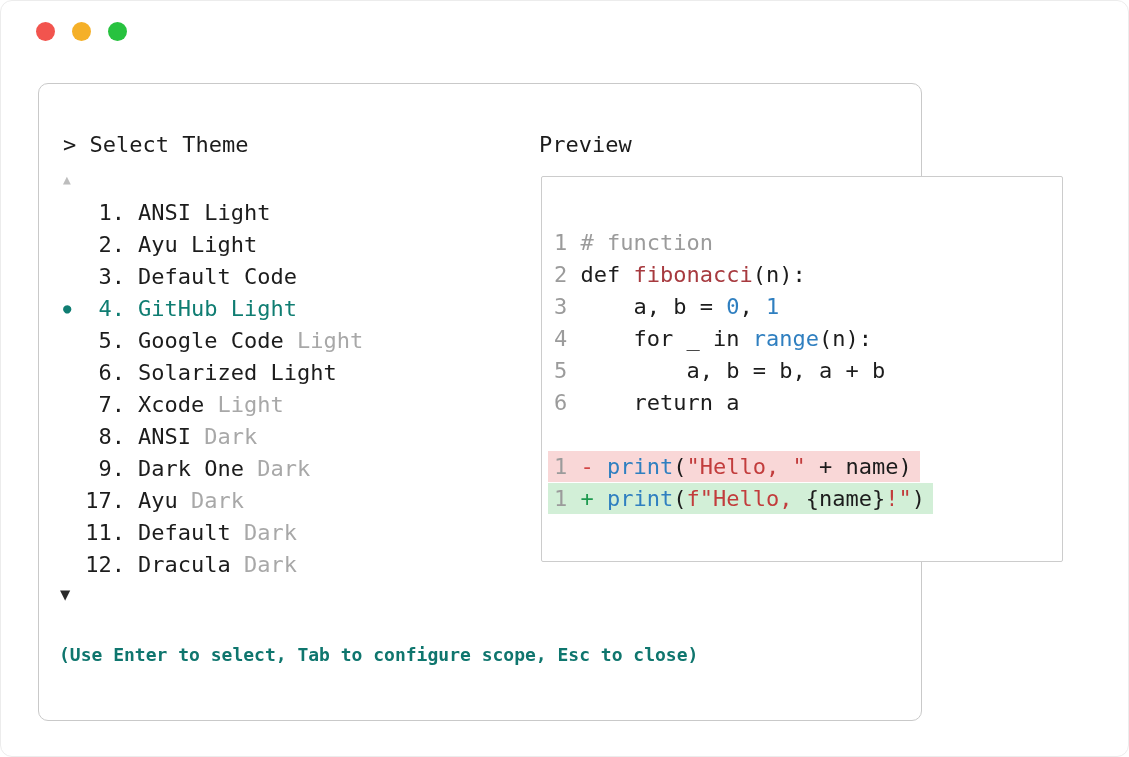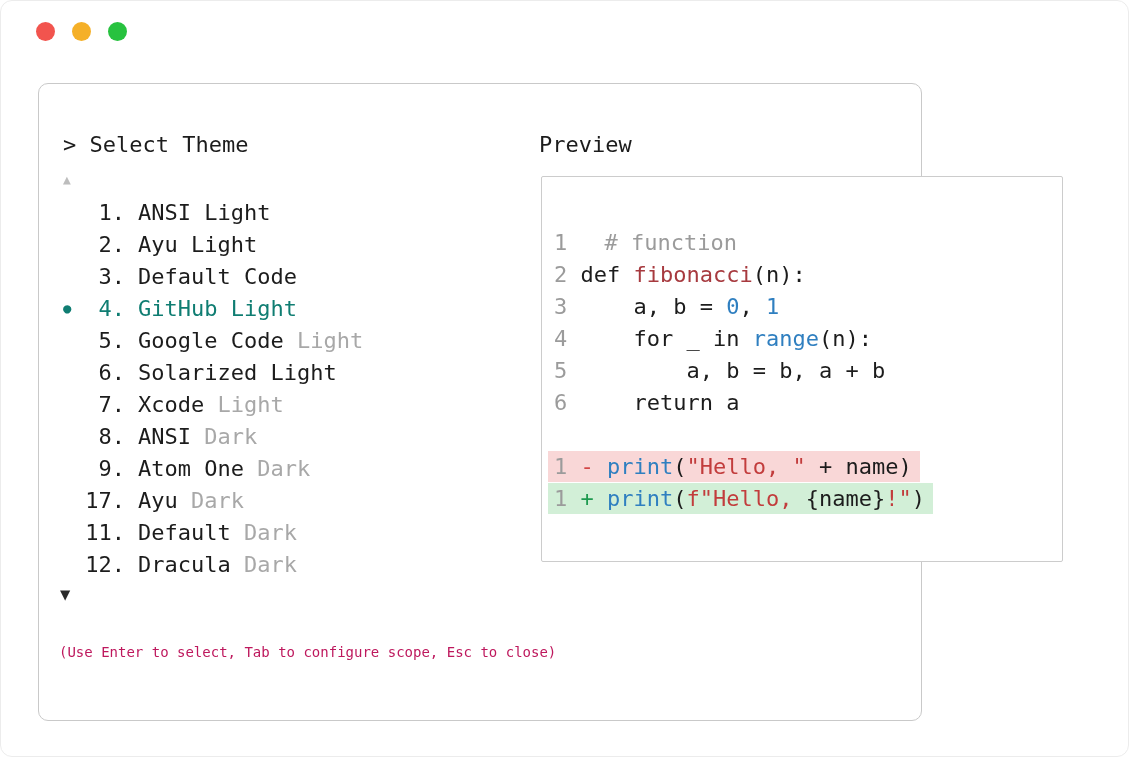--- a/index.html
+++ b/index.html
@@ -19,30 +19,30 @@
   .scroll-down { position:absolute; left:21px; top:500px; font-size:17px; color:#2a2a2a; }
 
   .theme-list { position:absolute; left:0; top:112px; width:495px; }
   .theme-row { display:flex; align-items:center; height:32px; font-size:22px; white-space:pre; cursor:pointer; }
   .theme-row .bullet { width:42px; padding-left:24px; font-size:14px; color:var(--accent-teal,#0f7d72); }
   .theme-row .num { width:44px; text-align:right; }
   .theme-row .label { padding-left:13px; }
   .theme-row .dim { color:var(--dim,#a8a8a8); }
   .theme-row.selected { color:var(--accent-teal,#0f7d72); }
 
-  .help-text { position:absolute; left:20px; top:560px; font-size:14px; color:#be185d; white-space:pre; }
+  .help-text { position:absolute; left:20px; top:560px; font-size:18px; color:#0f766e; white-space:pre;font-weight:bold; }
 
   .preview-label { position:absolute; left:500px; top:48px; font-size:22px; }
   .preview-box { position:absolute; left:502px; top:92px; width:522px; height:386px;
                  border:1px solid #cccccc; border-radius:2px; background:#fff; }
   .preview-code { padding:50px 14px 0 12px; font-size:22px; line-height:32px; white-space:pre; }
   .code-line { height:32px; }
   .lnum { color:var(--line-number,#9b9b9b); }
   .tok-plain   { color:var(--text,#1c1c1c); }
-  .tok-comment { color:var(--comment,#9b9b9b);margin-left:24px; }
+  .tok-comment { color:var(--comment,#9b9b9b); }
   .tok-func    { color:var(--func-red,#a73a3f); }
   .tok-number  { color:var(--number-blue,#2f7fc0); }
   .tok-builtin { color:var(--builtin-blue,#2f7fc0); }
   .tok-string  { color:var(--string-red,#c23c3c); }
   .sign-deletion { color:var(--diff-minus,#d24545); }
   .sign-addition { color:var(--diff-plus,#1f9a50); }
   .diff-hl { display:inline-block; line-height:31px; margin-left:-6px; padding:0 8px 0 6px; }
   .diff-deletion .diff-hl { background:var(--deletion-bg,#f9d7d7); }
   .diff-addition .diff-hl { background:var(--addition-bg,#d2efd7); }
 </style>
@@ -62,21 +62,21 @@
   <div class="scroll-up">▲</div>
   <div class="theme-list">
       <div class="theme-row"><span class="bullet"></span><span class="num">1.</span><span class="label"><span class="main">ANSI Light</span></span></div>
       <div class="theme-row"><span class="bullet"></span><span class="num">2.</span><span class="label"><span class="main">Ayu Light</span></span></div>
       <div class="theme-row"><span class="bullet"></span><span class="num">3.</span><span class="label"><span class="main">Default Code</span></span></div>
       <div class="theme-row selected"><span class="bullet">●</span><span class="num">4.</span><span class="label"><span class="main">GitHub Light</span></span></div>
       <div class="theme-row"><span class="bullet"></span><span class="num">5.</span><span class="label"><span class="main">Google Code</span><span class="dim"> Light</span></span></div>
       <div class="theme-row"><span class="bullet"></span><span class="num">6.</span><span class="label"><span class="main">Solarized Light</span></span></div>
       <div class="theme-row"><span class="bullet"></span><span class="num">7.</span><span class="label"><span class="main">Xcode</span><span class="dim"> Light</span></span></div>
       <div class="theme-row"><span class="bullet"></span><span class="num">8.</span><span class="label"><span class="main">ANSI</span><span class="dim"> Dark</span></span></div>
-      <div class="theme-row"><span class="bullet"></span><span class="num">9.</span><span class="label"><span class="main">Atom One</span><span class="dim"> Dark</span></span></div>
+      <div class="theme-row"><span class="bullet"></span><span class="num">9.</span><span class="label"><span class="main">Dark One</span><span class="dim"> Dark</span></span></div>
       <div class="theme-row"><span class="bullet"></span><span class="num">17.</span><span class="label"><span class="main">Ayu</span><span class="dim"> Dark</span></span></div>
       <div class="theme-row"><span class="bullet"></span><span class="num">11.</span><span class="label"><span class="main">Default</span><span class="dim"> Dark</span></span></div>
       <div class="theme-row"><span class="bullet"></span><span class="num">12.</span><span class="label"><span class="main">Dracula</span><span class="dim"> Dark</span></span></div>
     </div>
   <div class="scroll-down">▼</div>
   <div class="help-text">(Use Enter to select, Tab to configure scope, Esc to close)</div>
 
   <div class="preview-label">Preview</div>
   <div class="preview-box">
     <div class="preview-code"><div class="code-line"><span class="lnum">1 </span><span class="tok-comment"># function</span></div><div class="code-line"><span class="lnum">2 </span><span class="tok-plain">def </span><span class="tok-func">fibonacci</span><span class="tok-plain">(n):</span></div><div class="code-line"><span class="lnum">3 </span><span class="tok-plain">    a, b = </span><span class="tok-number">0</span><span class="tok-plain">, </span><span class="tok-number">1</span></div><div class="code-line"><span class="lnum">4 </span><span class="tok-plain">    for _ in </span><span class="tok-builtin">range</span><span class="tok-plain">(n):</span></div><div class="code-line"><span class="lnum">5 </span><span class="tok-plain">        a, b = b, a + b</span></div><div class="code-line"><span class="lnum">6 </span><span class="tok-plain">    return a</span></div><div class="code-line"></div><div class="code-line diff-deletion"><span class="diff-hl"><span class="lnum">1 </span><span class="sign-deletion">- </span><span class="tok-builtin">print</span><span class="tok-plain">(</span><span class="tok-string">"Hello, "</span><span class="tok-plain"> + name)</span></span></div><div class="code-line diff-addition"><span class="diff-hl"><span class="lnum">1 </span><span class="sign-addition">+ </span><span class="tok-builtin">print</span><span class="tok-plain">(</span><span class="tok-string">f"Hello, </span><span class="tok-plain">{name}</span><span class="tok-string">!"</span><span class="tok-plain">)</span></span></div></div>

